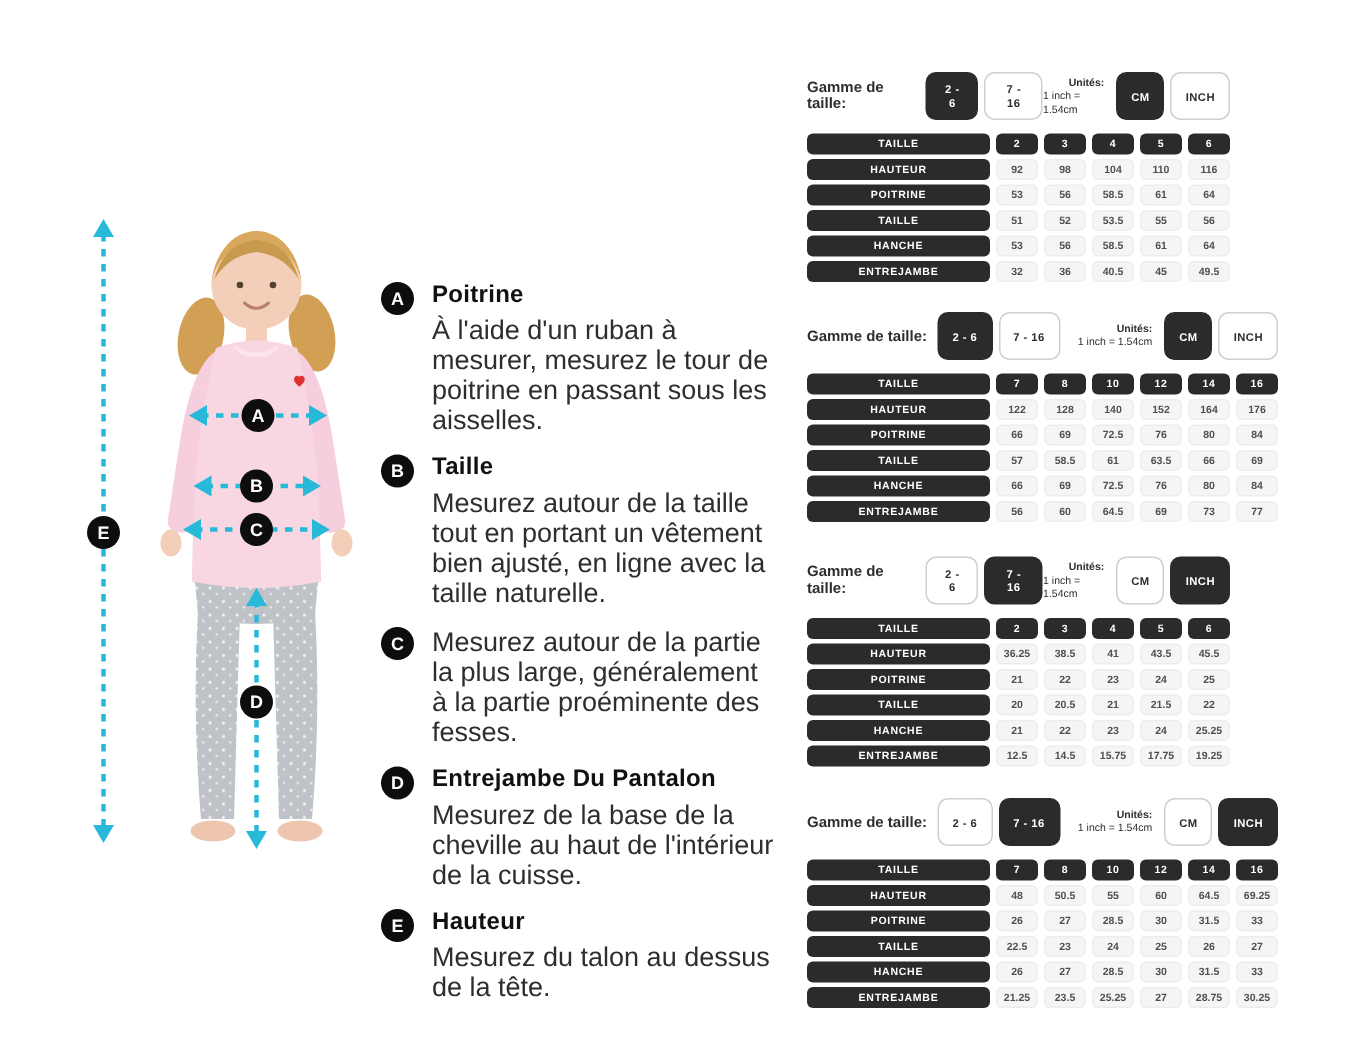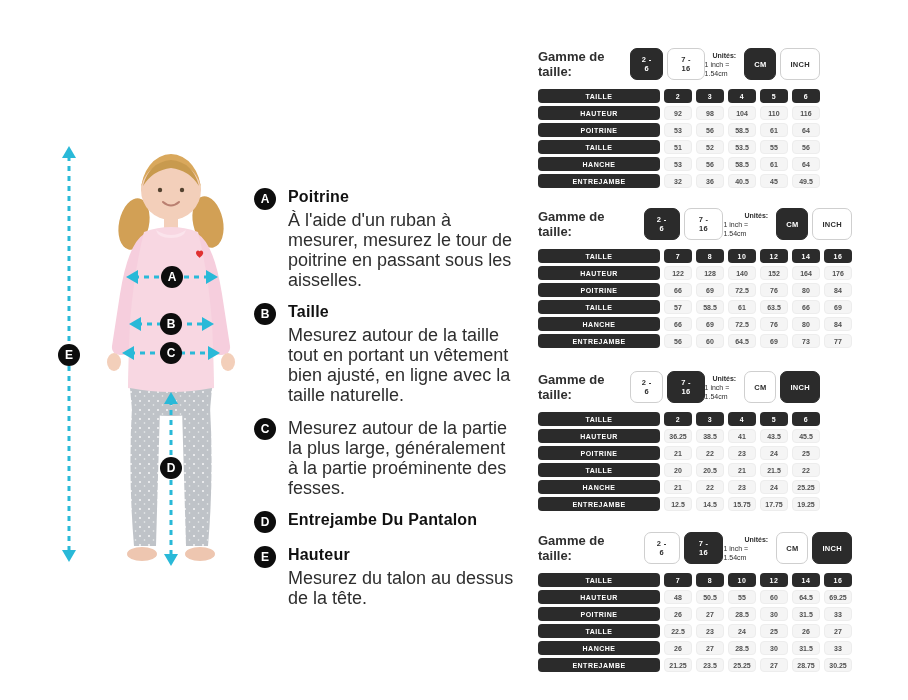--- a/index.html
+++ b/index.html
@@ -22,21 +22,21 @@
                      color:#fff; font-size:12px; font-weight:700; display:flex; align-items:center;
                      justify-content:center; margin-top:0px; }
   .measure-title { font-size:16px; font-weight:800; color:#111; letter-spacing:.2px; margin-bottom:4px; }
   .measure-desc { font-size:18px; color:#2e2e2e; line-height:20px; }
 
   
   .tables { position:absolute; left:538px; top:0; width:330px; }
   .size-table { position:absolute; left:0; }
   .controls { display:flex; justify-content:space-between; align-items:center; margin-bottom:9px; }
   .ctrl-left, .ctrl-right { display:flex; align-items:center; gap:4px; }
-  .ctrl-label { font-size:13px; font-weight:700; color:#2e2e2e; margin-right:3px; }
+  .ctrl-label { font-size:10px; font-weight:700; color:#2e2e2e; margin-right:3px; }
   .unit-note { display:flex; flex-direction:column; align-items:flex-end; margin-right:4px; }
   .unit-note span { font-size:7px; color:#2e2e2e; line-height:9px; }
   .unit-note span:first-child { font-weight:700; }
   .pill-btn { font-family:"Liberation Sans", sans-serif; font-size:7.5px; font-weight:700;
               height:32px; padding:0 9px; border-radius:7px; cursor:pointer; letter-spacing:.3px; }
   .pill-btn.on  { background:#2b2b2b; color:#fff; border:1px solid #2b2b2b; }
   .pill-btn.off { background:#fff; color:#2e2e2e; border:1px solid #cfcfcf; }
   .grid-row { display:grid; gap:4px; margin-bottom:3px; }
   .dcell { background:#2b2b2b; color:#fff; border-radius:4px; height:14px; display:flex;
            align-items:center; justify-content:center; font-size:7px; font-weight:700;
@@ -160,20 +160,21 @@
       <p class="measure-desc">Mesurez autour de la partie la plus large, généralement à la partie proéminente des fesses.</p>
     </div>
   </section>
 
   <section class="measure">
     <div class="badge2">
           <span>D</span>
         </div>
     <div class="measure-body">
       <h3 class="measure-title">Entrejambe Du Pantalon</h3>
+      <p class="measure-desc">Mesurez de la base de la cheville au haut de l'intérieur de la cuisse.</p>
     </div>
   </section>
 
   <section class="measure">
     <div class="badge2">
           <span>E</span>
         </div>
     <div class="measure-body">
       <h3 class="measure-title">Hauteur</h3>
       <p class="measure-desc">Mesurez du talon au dessus de la tête.</p>

